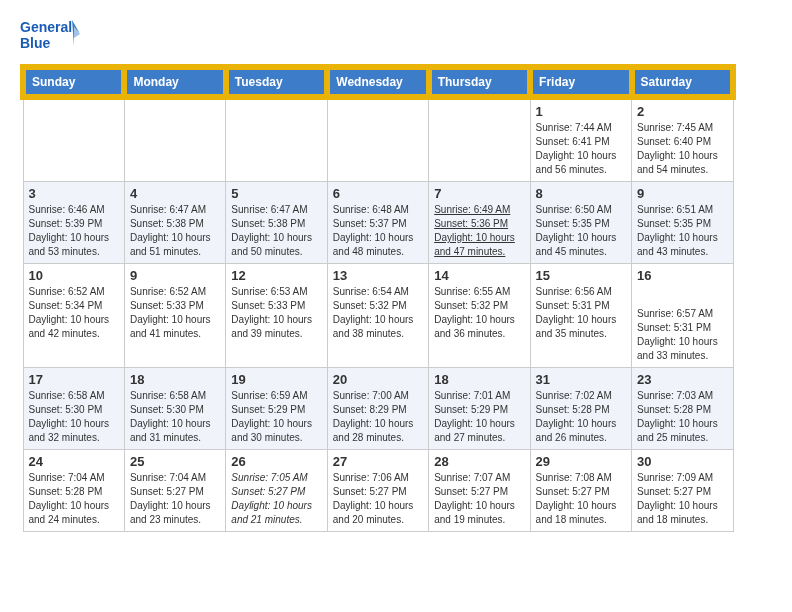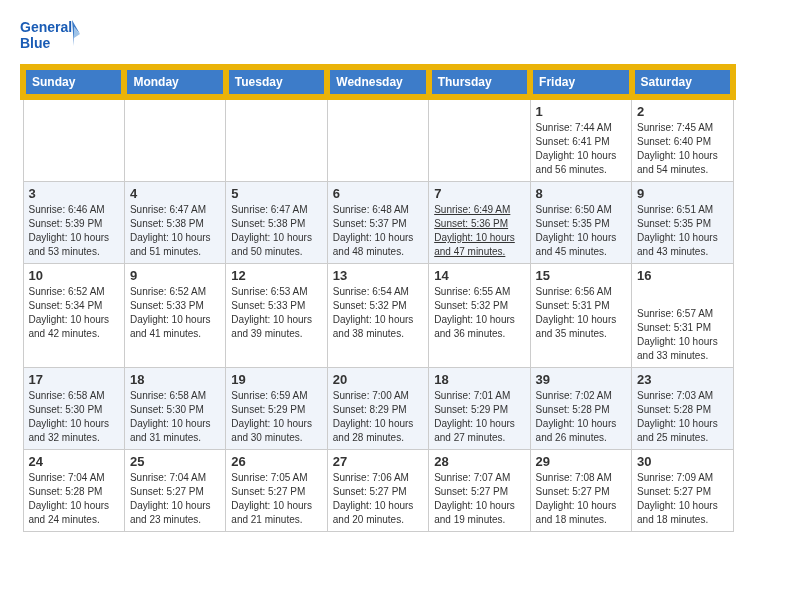--- a/index.html
+++ b/index.html
@@ -244,21 +244,21 @@
 Sunset: 8:29 PM
 Daylight: 10 hours and 28 minutes.</div>
           </td>
           <td>
             <span class="day-num">18</span>
             <div class="day-info" style="white-space: pre-line;">Sunrise: 7:01 AM
 Sunset: 5:29 PM
 Daylight: 10 hours and 27 minutes.</div>
           </td>
           <td>
-            <span class="day-num">39</span>
+            <span class="day-num">31</span>
             <div class="day-info" style="white-space: pre-line;">Sunrise: 7:02 AM
 Sunset: 5:28 PM
 Daylight: 10 hours and 26 minutes.</div>
           </td>
           <td>
             <span class="day-num">23</span>
             <div class="day-info" style="white-space: pre-line;">Sunrise: 7:03 AM
 Sunset: 5:28 PM
 Daylight: 10 hours and 25 minutes.</div>
           </td>
@@ -271,21 +271,21 @@
 Daylight: 10 hours and 24 minutes.</div>
           </td>
           <td>
             <span class="day-num">25</span>
             <div class="day-info" style="white-space: pre-line;">Sunrise: 7:04 AM
 Sunset: 5:27 PM
 Daylight: 10 hours and 23 minutes.</div>
           </td>
           <td>
             <span class="day-num">26</span>
-            <div class="day-info" style="white-space: pre-line;">Sunrise: 7:05 AM
+            <div class="day-info" style="white-space: pre-line; font-style: italic;">Sunrise: 7:05 AM
 Sunset: 5:27 PM
 Daylight: 10 hours and 21 minutes.</div>
           </td>
           <td>
             <span class="day-num">27</span>
             <div class="day-info" style="white-space: pre-line;">Sunrise: 7:06 AM
 Sunset: 5:27 PM
 Daylight: 10 hours and 20 minutes.</div>
           </td>
           <td>

